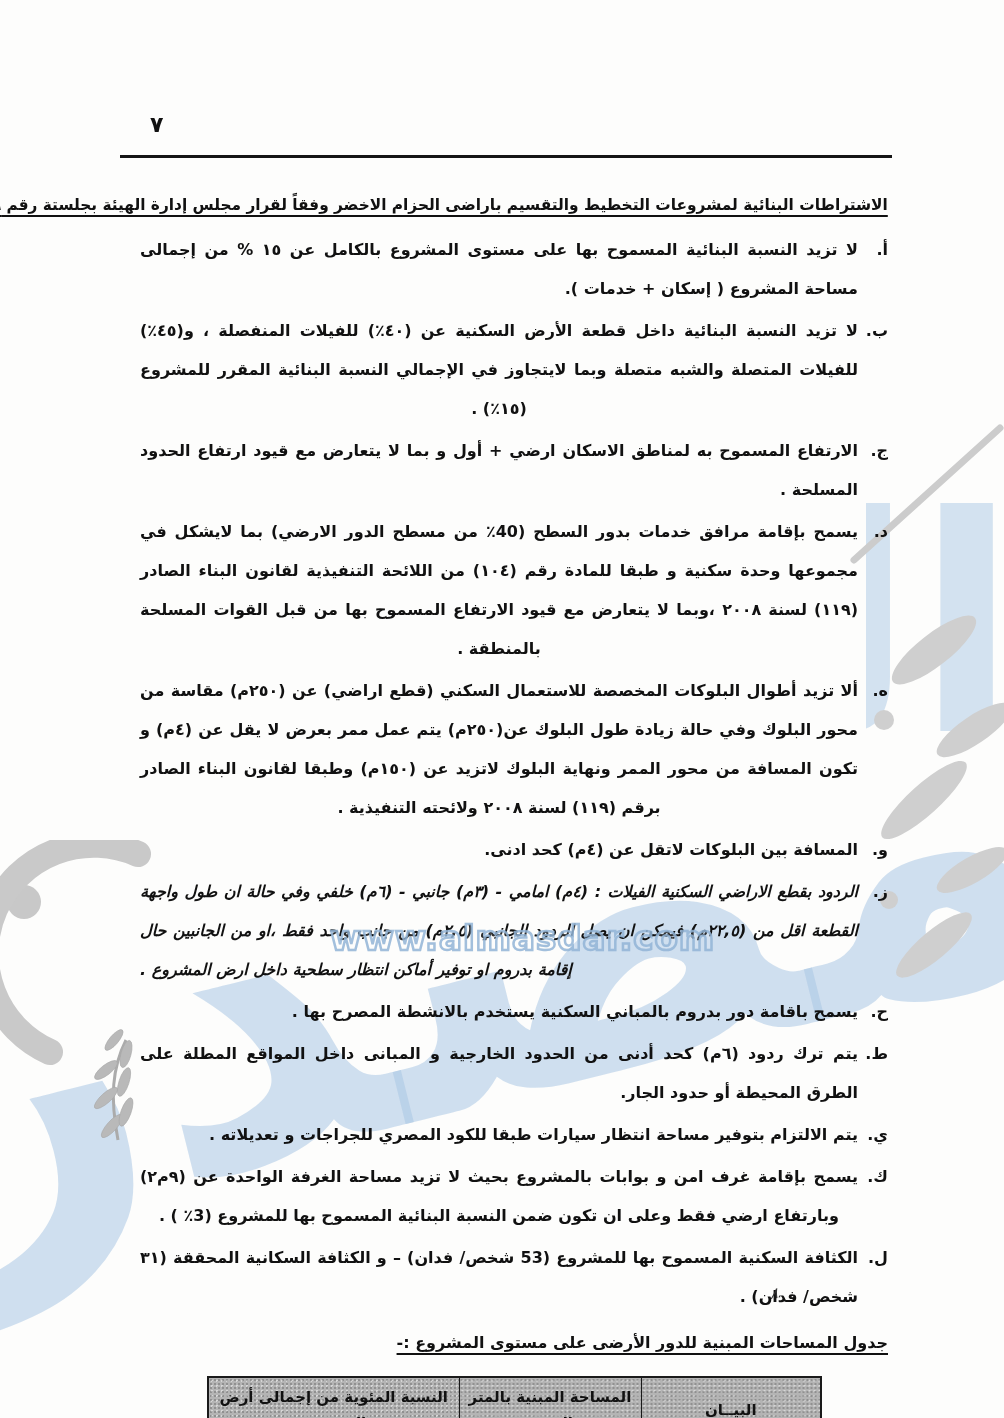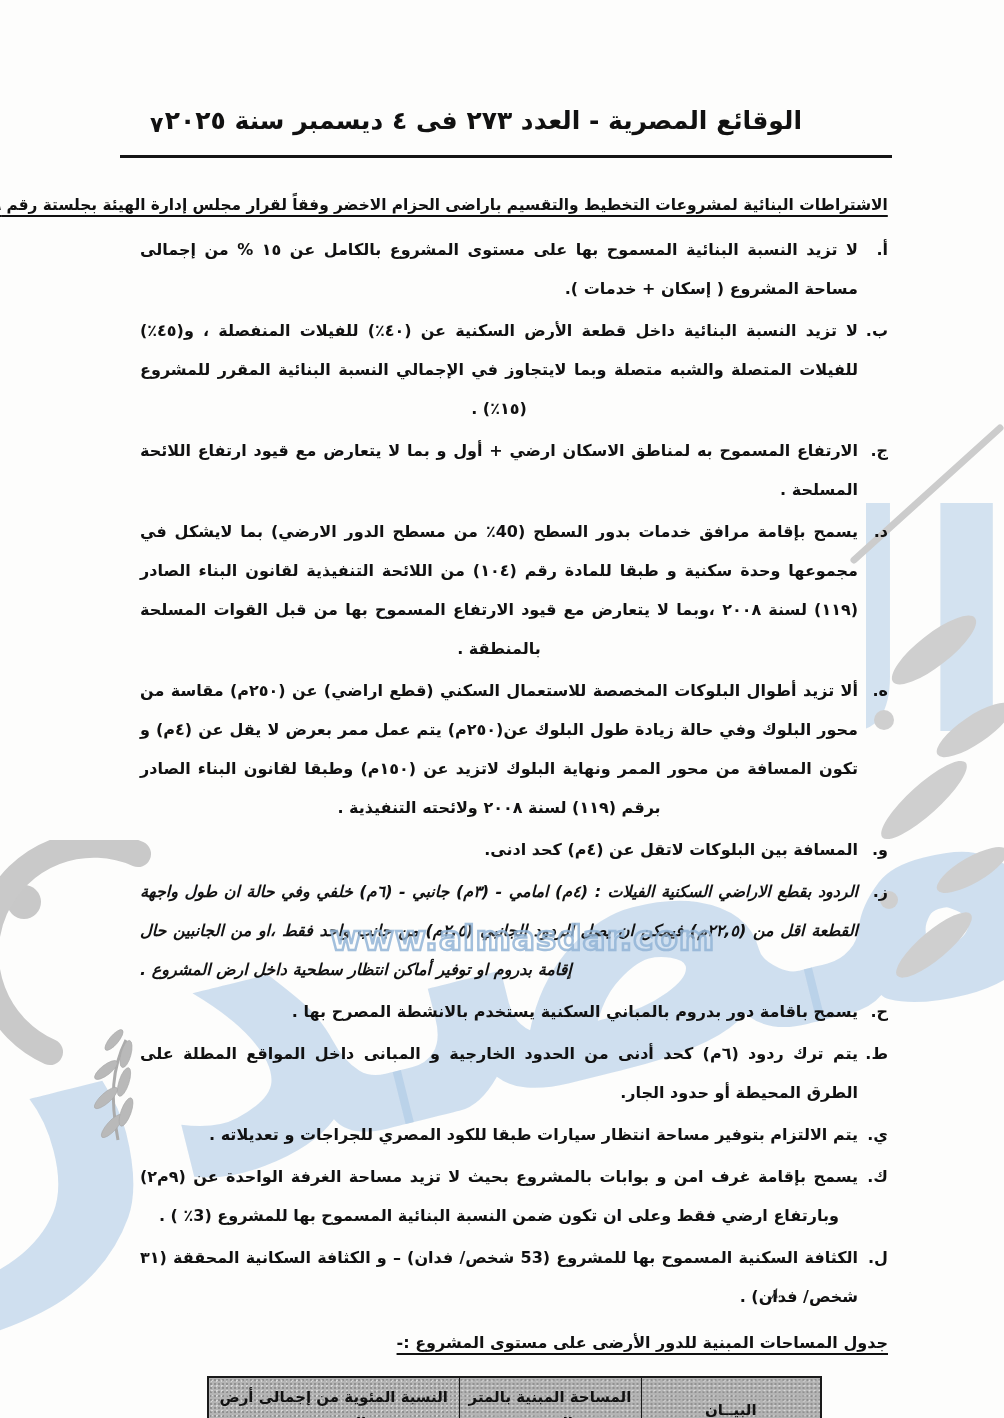--- a/index.html
+++ b/index.html
@@ -128,40 +128,39 @@
     <ellipse cx="110" cy="400" rx="56" ry="15" transform="rotate(-42 110 400)"></ellipse>
     <ellipse cx="158" cy="470" rx="40" ry="13" transform="rotate(-30 158 470)"></ellipse>
     <ellipse cx="120" cy="545" rx="48" ry="14" transform="rotate(-40 120 545)"></ellipse>
     <circle cx="70" cy="320" r="10"></circle>
     <circle cx="75" cy="500" r="9"></circle>
   </g>
 </svg>
 
 <div class="page-head">
   <div class="page-num">٧</div>
-  <div class="head-title">الوقائع المصرية - العدد ٢٧٣ فى ٤ ديسمبر سنة ٢٠٢٥</div>
 </div>
 <div class="head-rule"></div>
 
 <div class="content">
 
   <div class="sec-title">الاشتراطات البنائية لمشروعات التخطيط والتقسيم باراضى الحزام الاخضر وفقاً لقرار مجلس إدارة الهيئة بجلستة رقم ١٢٩ لسنة ٢٠١٩ : -</div>
 
   <div class="items">
     <div class="item">
       <span class="marker">أ.</span>
       <span class="txt">لا تزيد النسبة البنائية المسموح بها على مستوى المشروع بالكامل عن ١٥ % من إجمالى مساحة المشروع ( إسكان + خدمات ).</span>
     </div>
     <div class="item">
       <span class="marker">ب.</span>
       <span class="txt">لا تزيد النسبة البنائية داخل قطعة الأرض السكنية عن (٤٠٪) للفيلات المنفصلة ، و(٤٥٪) للفيلات المتصلة والشبه متصلة وبما لايتجاوز في الإجمالي النسبة البنائية المقرر للمشروع (١٥٪) .</span>
     </div>
     <div class="item">
       <span class="marker">ج.</span>
-      <span class="txt">الارتفاع المسموح به لمناطق الاسكان ارضي + أول و بما لا يتعارض مع قيود ارتفاع اللائحة المسلحة .</span>
+      <span class="txt">الارتفاع المسموح به لمناطق الاسكان ارضي + أول و بما لا يتعارض مع قيود ارتفاع الحدود المسلحة .</span>
     </div>
     <div class="item">
       <span class="marker">د.</span>
       <span class="txt">يسمح بإقامة مرافق خدمات بدور السطح (40٪ من مسطح الدور الارضي) بما لايشكل في مجموعها وحدة سكنية و طبقا للمادة رقم (١٠٤) من اللائحة التنفيذية لقانون البناء الصادر (١١٩) لسنة ٢٠٠٨ ،وبما لا يتعارض مع قيود الارتفاع المسموح بها من قبل القوات المسلحة بالمنطقة .</span>
     </div>
     <div class="item">
       <span class="marker">ه.</span>
       <span class="txt">ألا تزيد أطوال البلوكات المخصصة للاستعمال السكني (قطع اراضي) عن (٢٥٠م) مقاسة من محور البلوك وفي حالة زيادة طول البلوك عن(٢٥٠م) يتم عمل ممر بعرض لا يقل عن (٤م) و تكون المسافة من محور الممر ونهاية البلوك لاتزيد عن (١٥٠م) وطبقا لقانون البناء الصادر برقم (١١٩) لسنة ٢٠٠٨ ولائحته التنفيذية .</span>
     </div>
     <div class="item">

